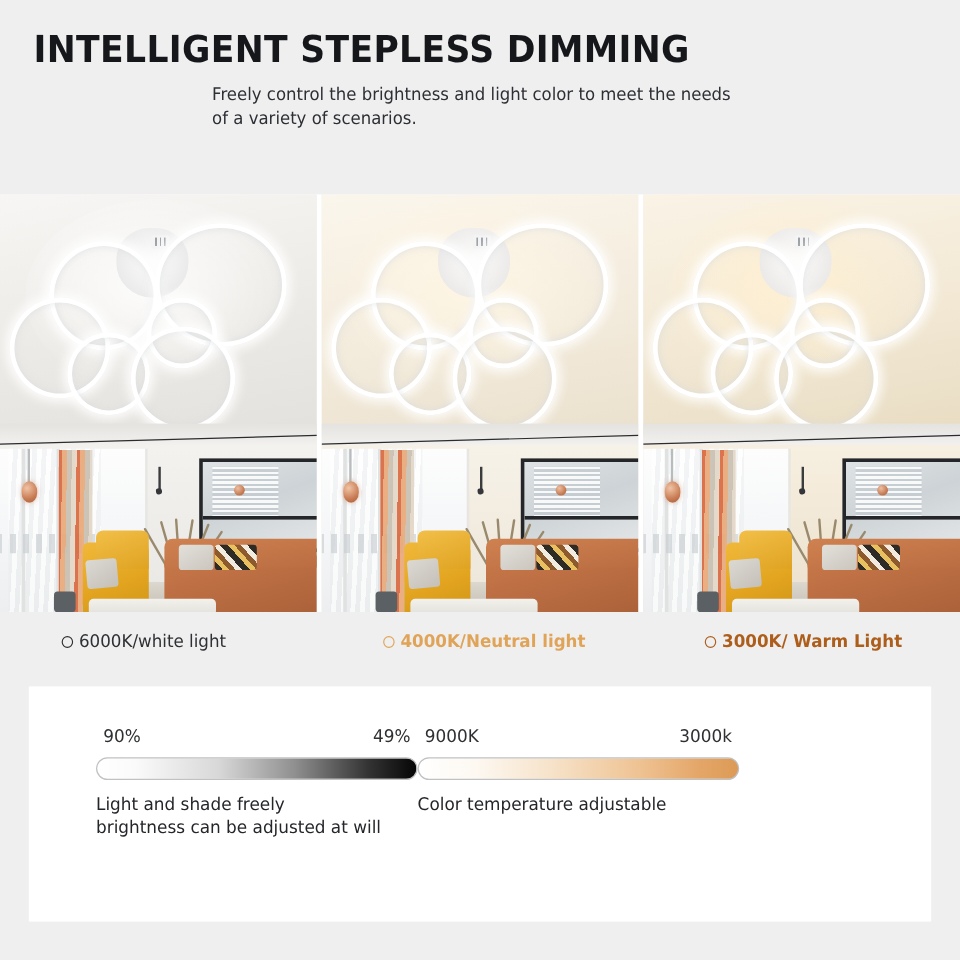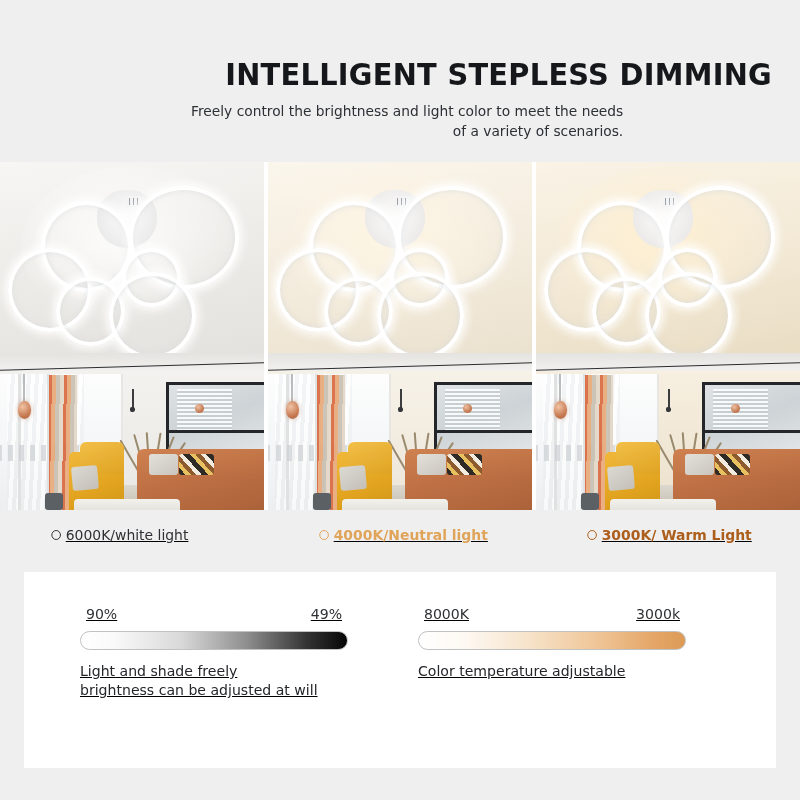--- a/index.html
+++ b/index.html
@@ -10,22 +10,22 @@
     width: 800px;
     height: 800px;
     background: #efeff0;
     font-family: "Liberation Sans", sans-serif;
     overflow: hidden;
     position: relative;
   }
 
   
   .header {
-    padding-top: 56px;
-    text-align: right;
+    padding-top: 24px;
+    text-align: left;
   }
   .header-title {
     font-family: "DejaVu Sans", sans-serif;
     font-size: 31px;
     font-weight: 700;
     letter-spacing: 0.3px;
     color: #15171a;
     margin: 0 0 10px 0;
     transform: scaleX(0.93);
   }
@@ -358,21 +358,20 @@
   }
 
   
   .caption-row {
     position: absolute;
     top: 510px;
     left: 0;
     width: 800px;
     height: 50px;
     display: flex;
-    text-decoration: underline;
   }
   .caption {
     flex: 1 1 0;
     display: flex;
     align-items: center;
     font-family: "DejaVu Sans", sans-serif;
     font-size: 14.5px;
     font-weight: 400;
     transform: scaleX(0.96);
   }
@@ -396,22 +395,20 @@
     width: 752px;
     height: 196px;
     background: #ffffff;
   }
   .card-inner {
     position: absolute;
     left: 56px;
     right: 40px;
     top: 34px;
     display: flex;
-    gap: 70px;
-    text-decoration: underline;
   }
   .slider-block { width: 268px; }
   .slider-scale {
     display: flex;
     justify-content: space-between;
     font-family: "DejaVu Sans", sans-serif;
     font-size: 14.5px;
     color: #2e3033;
     margin-bottom: 9px;
     padding: 0 2px;
@@ -639,21 +636,21 @@
         <span>90%</span>
         <span>49%</span>
       </div>
       <div class="slider-track track-brightness"></div>
       <div class="slider-caption">Light and shade freely
 brightness can be adjusted at will</div>
     </div>
 
     <div class="slider-block">
       <div class="slider-scale">
-        <span>8000K</span>
+        <span>9000K</span>
         <span>3000k</span>
       </div>
       <div class="slider-track track-temperature"></div>
       <div class="slider-caption">Color temperature adjustable</div>
     </div>
 
   </div>
 </div>
 
 </body></html>

